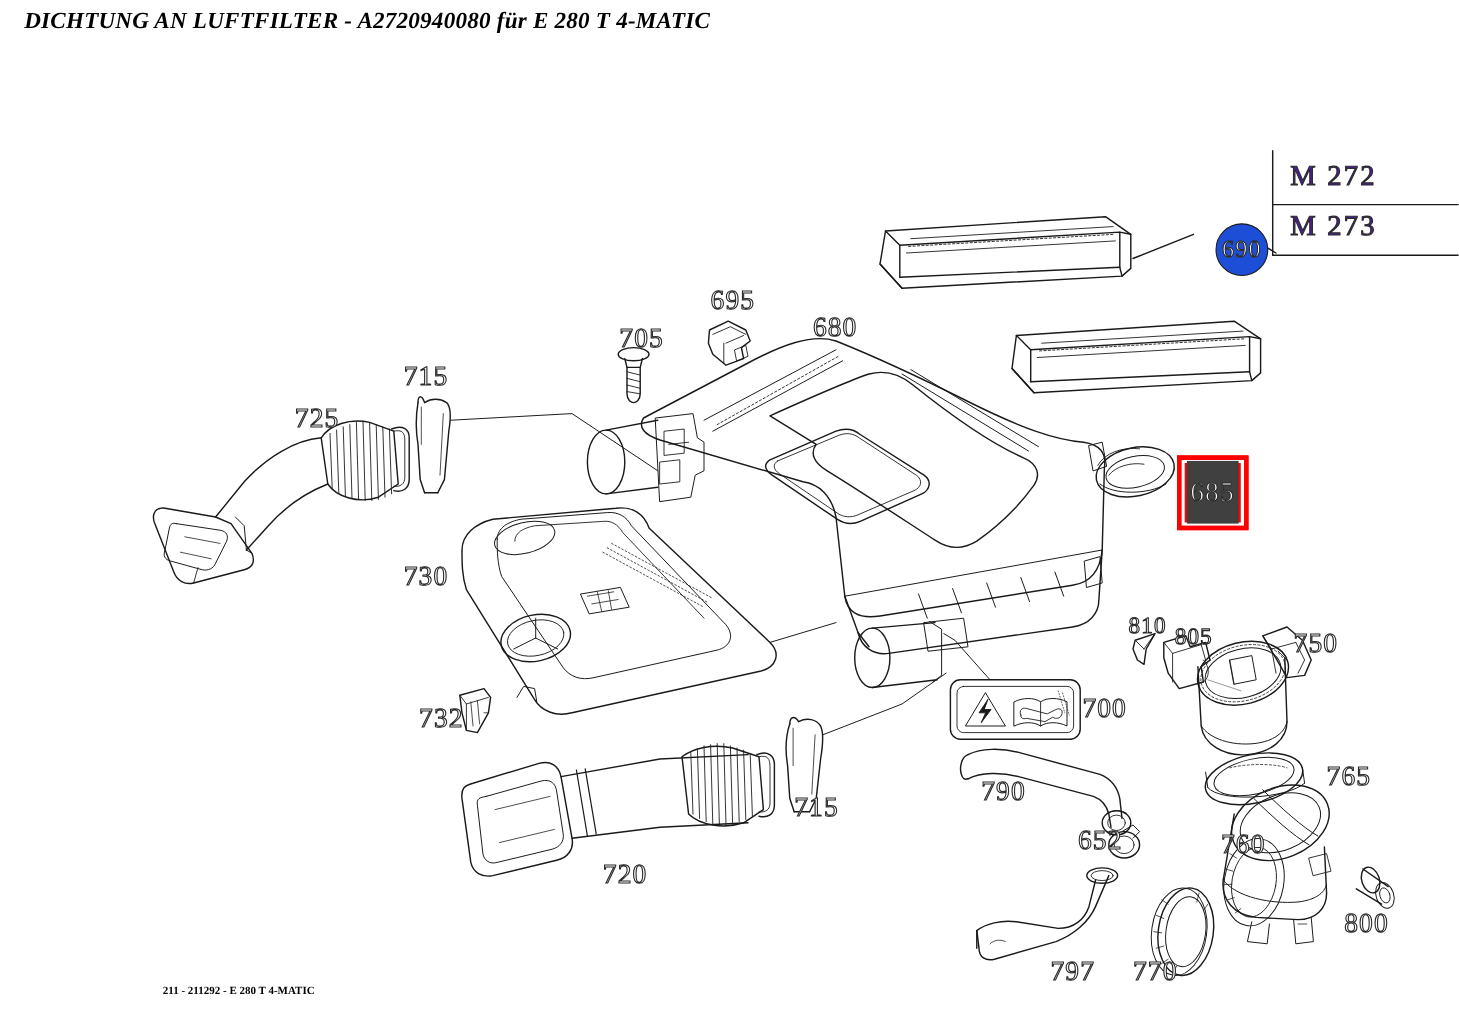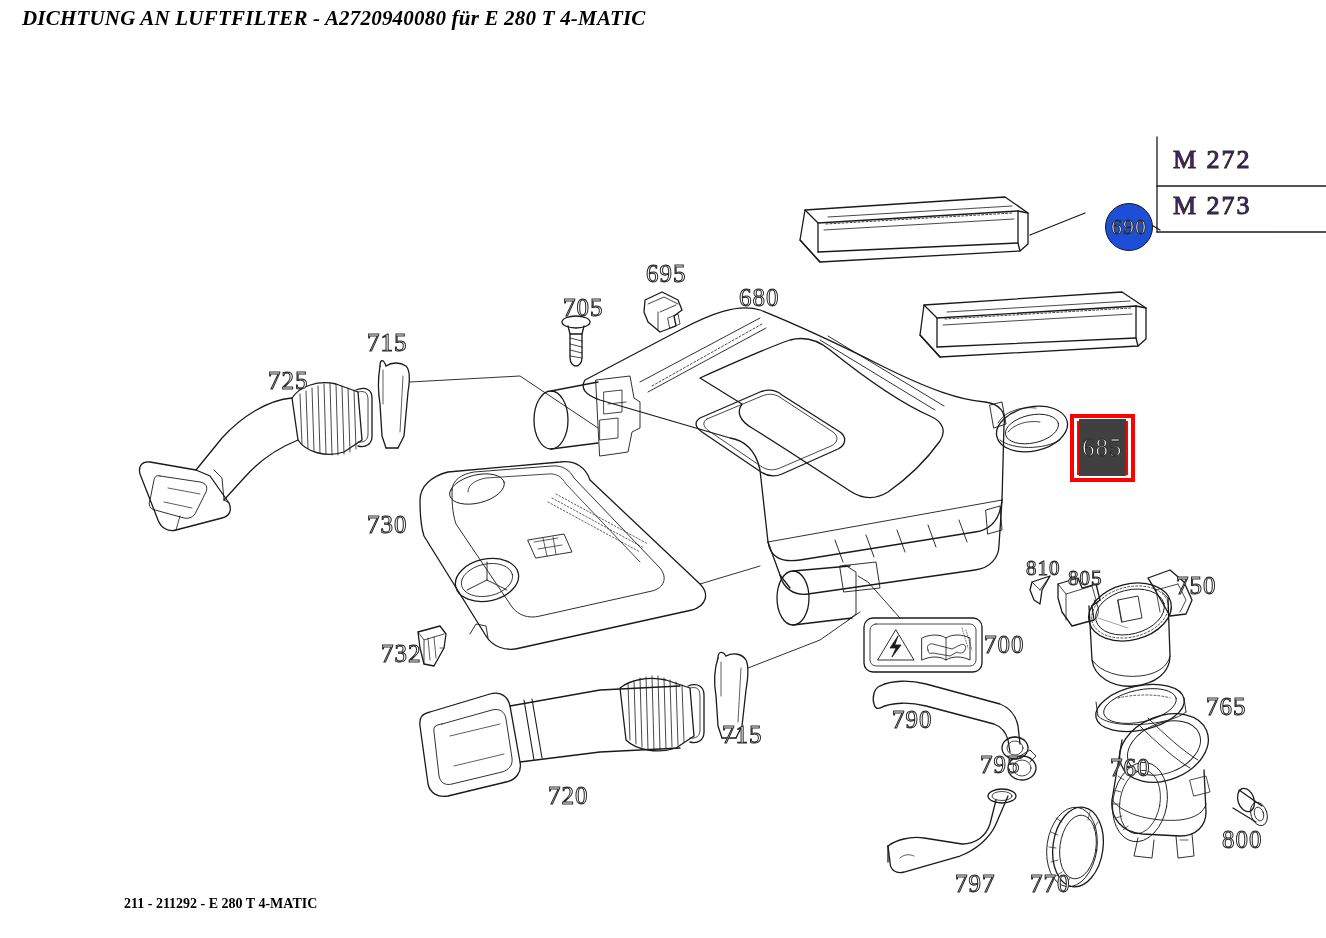--- a/index.html
+++ b/index.html
@@ -2,21 +2,21 @@
 <html><head>
 <meta charset="utf-8">
 <style>
   html,body{margin:0;padding:0;background:#ffffff;}
   body{width:1326px;height:938px;position:relative;overflow:hidden;
        font-family:"Liberation Serif","DejaVu Serif",serif;color:#000;}
 
   
   #title{position:absolute;left:22px;top:6px;font-size:21px;font-weight:bold;
          letter-spacing:.2px;white-space:nowrap;font-style:italic;}
-  #footer{position:absolute;left:124px;top:896px;font-size:14px;font-weight:bold;
+  #footer{position:absolute;left:148px;top:896px;font-size:10px;font-weight:bold;
           white-space:nowrap;}
 
   
   #canvas{position:absolute;left:0;top:0;width:1326px;height:938px;}
   #canvas svg{display:block;}
 
   
   .callout{position:absolute;font-size:25px;font-weight:normal;line-height:1;
            color:#ffffff;
            -webkit-text-stroke:1px #2b2b2b;
@@ -467,21 +467,21 @@
 <div class="callout hl" style="left:1070px;top:414px;">
   <span class="inner">685</span>
 </div>
 
 <div class="callout" style="left:367px;top:512px;">730</div>
 <div class="callout" style="left:381px;top:641px;">732</div>
 <div class="callout" style="left:548px;top:783px;">720</div>
 <div class="callout" style="left:722px;top:722px;">715</div>
 <div class="callout" style="left:984px;top:632px;">700</div>
 <div class="callout" style="left:892px;top:707px;">790</div>
-<div class="callout" style="left:980px;top:752px;">795</div>
+<div class="callout" style="left:980px;top:752px;">652</div>
 <div class="callout" style="left:955px;top:871px;">797</div>
 <div class="callout" style="left:1030px;top:871px;">770</div>
 <div class="callout sm" style="left:1026px;top:558px;">810</div>
 <div class="callout sm" style="left:1068px;top:568px;">805</div>
 <div class="callout" style="left:1176px;top:573px;text-align:right;">750</div>
 <div class="callout" style="left:1206px;top:694px;">765</div>
 <div class="callout" style="left:1110px;top:755px;">760</div>
 <div class="callout" style="left:1222px;top:827px;">800</div>
 
 <div class="mbox" style="left:1157px;top:137px;width:169px;">

